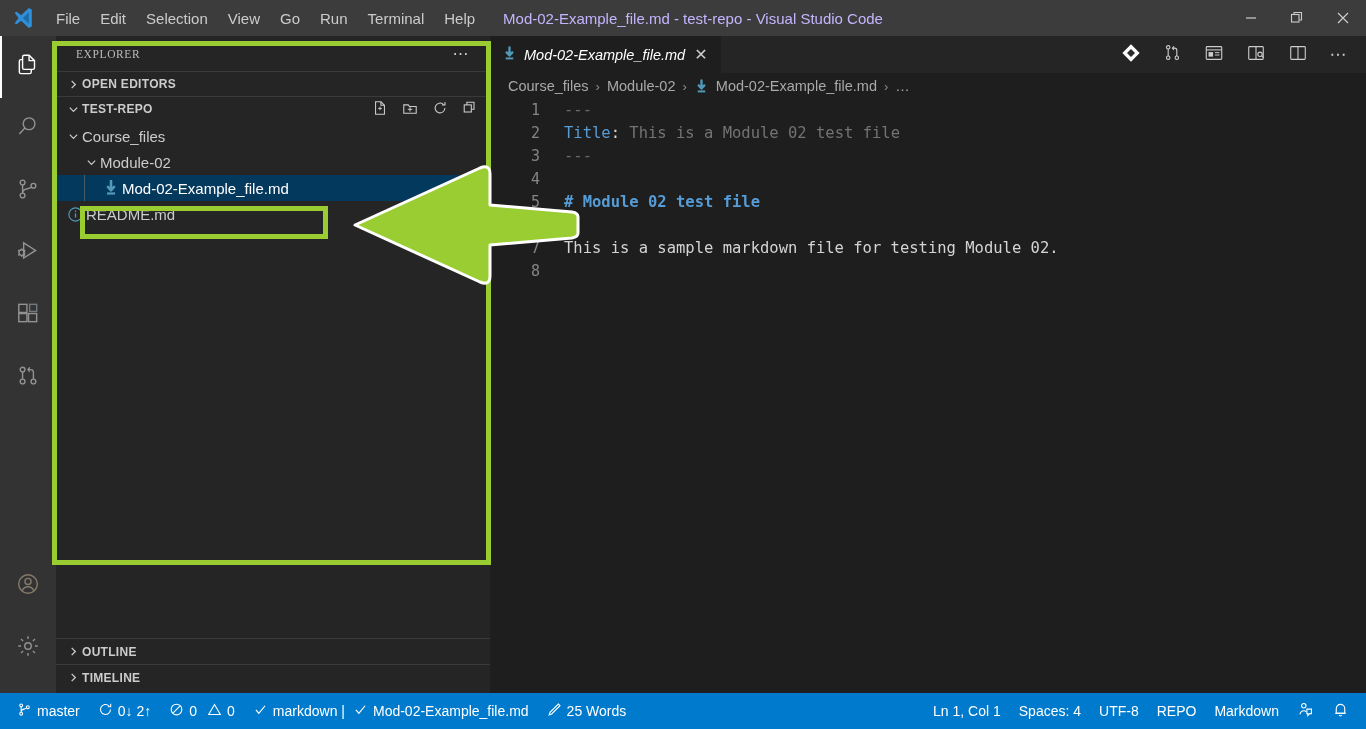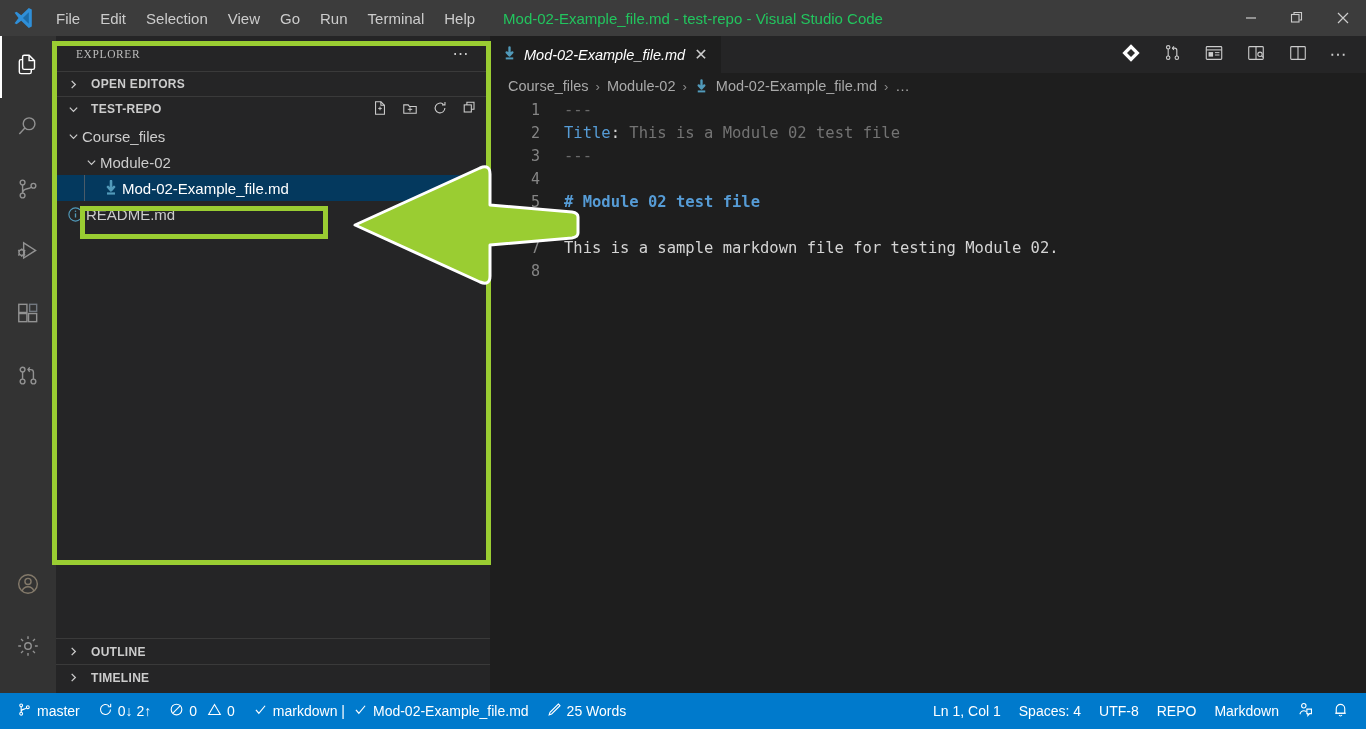--- a/index.html
+++ b/index.html
@@ -18,21 +18,21 @@
     background: #3c3c3c; display: flex; align-items: center;
   }
   .vs-logo { width: 46px; height: 36px; display: flex; align-items: center; justify-content: center; }
   .menu { display: flex; align-items: center; height: 36px; }
   .menu-item {
     color: #cccccc; font-size: 15px; padding: 3px 9px; margin: 0 1px;
     white-space: nowrap; cursor: default;
   }
   .win-title {
     position: absolute; left: 0; right: 0; text-align: center;
-    color: #22c55e; font-size: 15px; pointer-events: none; margin-left: 20px;
+    color: #c4b5fd; font-size: 15px; pointer-events: none; margin-left: 20px;
   }
   .win-ctrl-wrap { position: absolute; right: 0; top: 0; height: 36px; display: flex; z-index: 5; }
   .win-btn { width: 46px; height: 36px; display: flex; align-items: center; justify-content: center; }
 
   
   .activitybar {
     position: absolute; left: 0; top: 36px; width: 56px; height: 657px;
     background: #333333; display: flex; flex-direction: column; align-items: center;
   }
   .act-icon {
@@ -52,21 +52,21 @@
   }
   .sb-header {
     height: 35px; display: flex; align-items: center; justify-content: space-between;
     padding: 0 20px 0 20px; color: #bbbbbb; font-size: 11.5px;
     letter-spacing: 0.6px; font-weight: 400; font-family: Liberation Serif, serif;
   }
   .sb-dots { color: #cccccc; font-size: 16px; letter-spacing: 1.5px; line-height: 8px; }
   .sect-head {
     height: 25px; display: flex; align-items: center; color: #cccccc;
     font-size: 12px; font-weight: bold; letter-spacing: 0.3px;
-    border-top: 1px solid #3a3a3a; padding-left: 8px; gap: 9px;
+    border-top: 1px solid #3a3a3a; padding-left: 8px;
   }
   .twisty { width: 18px; display: flex; align-items: center; justify-content: center; color: #cccccc; }
   .sect-actions { margin-left: auto; display: flex; padding-right: 12px; gap: 14px; }
   .tree { flex: 1; padding-top: 2px; overflow: hidden; }
   .row {
     height: 26px; display: flex; align-items: center; color: #cccccc;
     font-size: 15px; white-space: nowrap; position: relative;
   }
   .row .arw { width: 18px; display: flex; align-items: center; justify-content: center; flex: 0 0 18px; }
   .row.selected { background: #04395e; color: #ffffff; }

